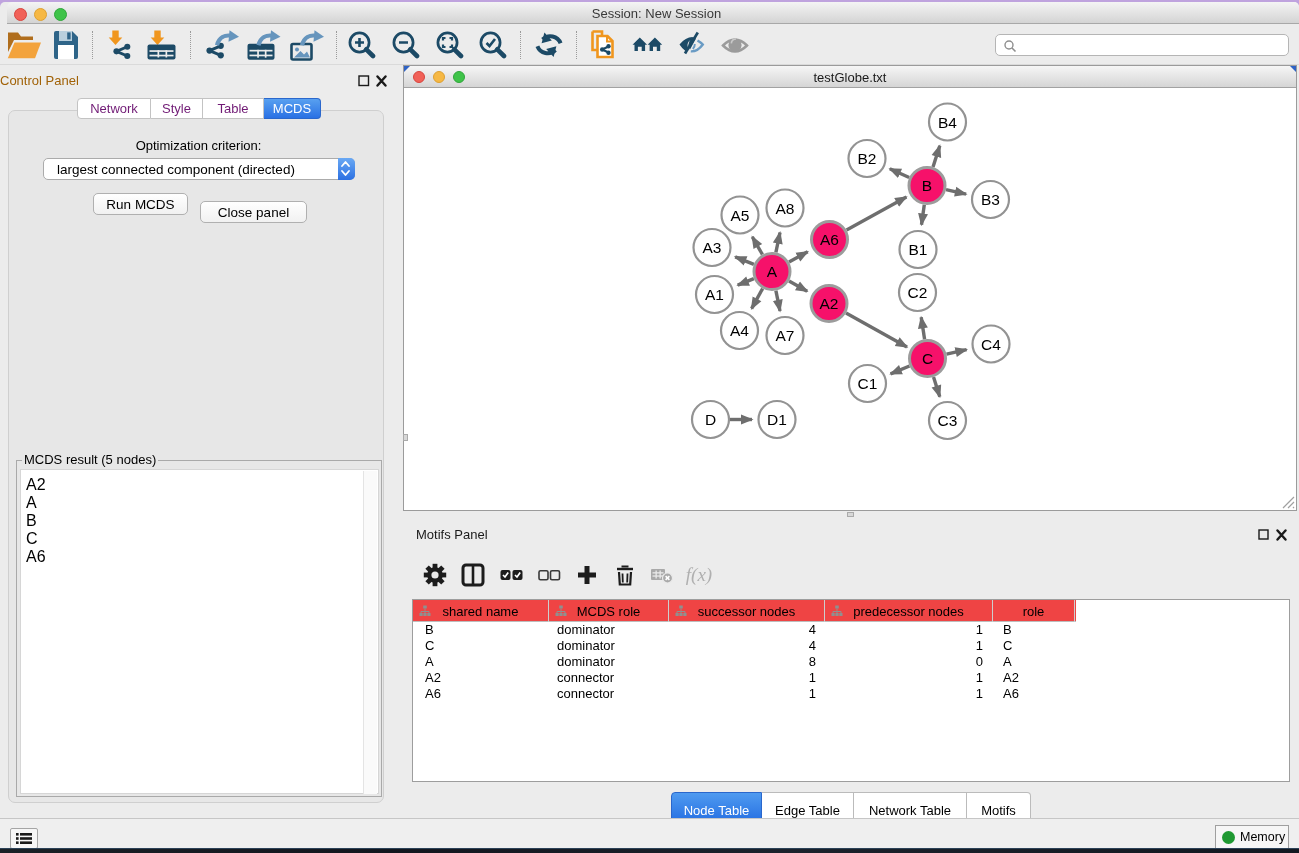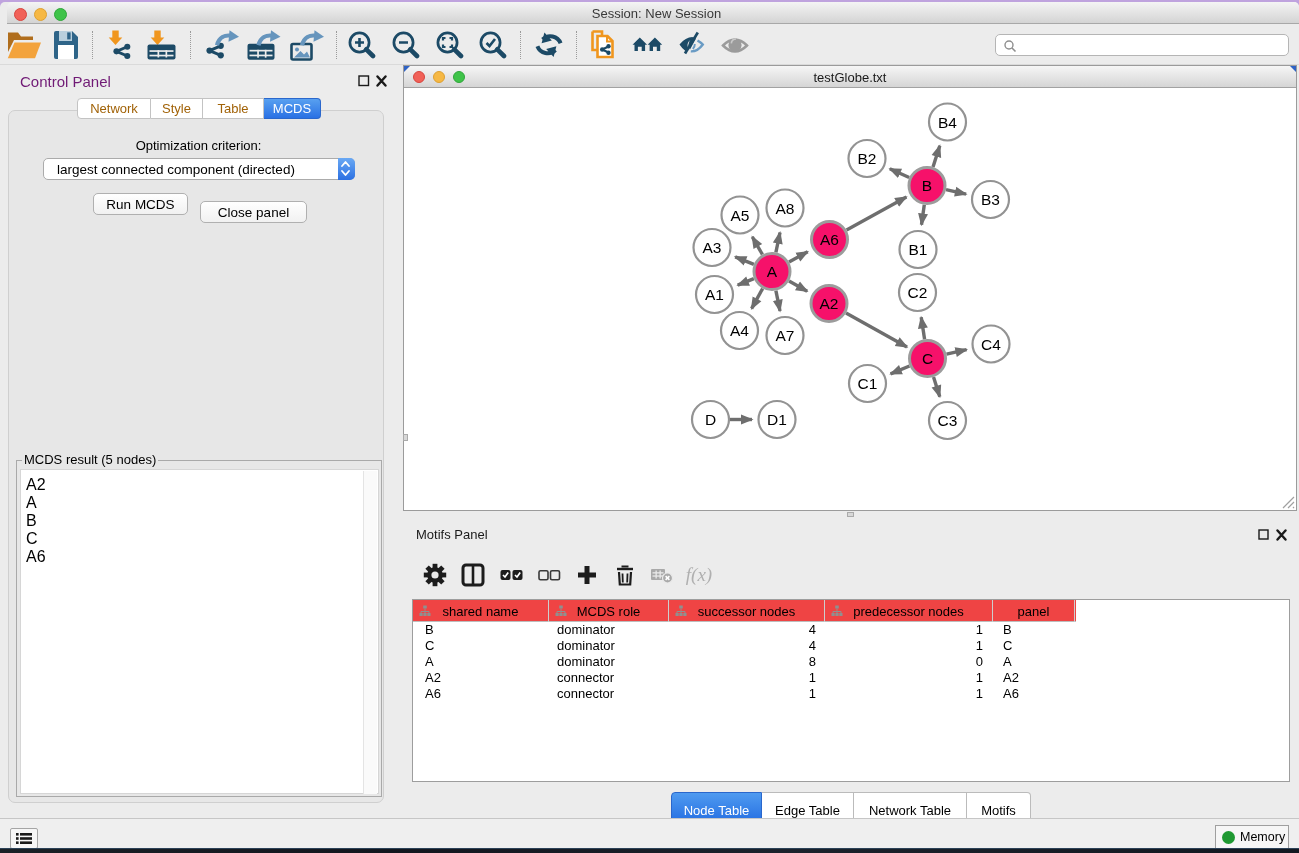--- a/index.html
+++ b/index.html
@@ -21,26 +21,26 @@
   #titlebar .ttext { position:absolute; top:4px; left:0; width:100%; text-align:center;
       font-size:13px; color:#393939; }
   
   #toolbar { position:absolute; left:0; top:23px; width:1299px; height:40px; background:#ececec; border-bottom:1px solid #dadada;}
   .tsep { position:absolute; top:6px; height:28px; width:0; border-left:1px dotted #9a9a9a; }
   .ticon { position:absolute; top:6px; }
   #search { position:absolute; left:995px; top:9px; width:294px; height:22px; background:#fff;
       border:1px solid #b5b5b5; border-radius:5px; }
   
   #cpanel { position:absolute; left:0; top:63px; width:397px; height:753px; background:#ececec; }
-  #cpanel .hdr { position:absolute; left:20px; top:8px; font-size:15px; color:#701a75; }
+  #cpanel .hdr { position:absolute; left:0; top:8px; font-size:13px; color:#a16207; }
   .winbtns { position:absolute; }
   #tabpane { position:absolute; left:8px; top:45px; width:376px; height:693px;
       border:1px solid #cfcfcf; border-radius:7px; background:#e7e7e7; }
   #tabs { position:absolute; left:77px; top:33px; height:21px; display:flex; font-size:13px; }
-  #tabs .tab { background:#fff; border:1px solid #c3c3c3; border-left:none; color:#a16207;
+  #tabs .tab { background:#fff; border:1px solid #c3c3c3; border-left:none; color:#701a75;
       display:flex; align-items:center; justify-content:center; height:21px; }
   #tabs .tab.first { border-left:1px solid #c3c3c3; border-radius:4px 0 0 4px; }
   #tabs .tab.last { border-radius:0 4px 4px 0; }
   #tabs .tab.sel { background:linear-gradient(#58a0f0,#2a71e4); color:#fff; border-color:#2a67cc; }
   #optlabel { position:absolute; left:0; top:73px; width:397px; text-align:center; font-size:13px; color:#000;}
   #combo { position:absolute; left:43px; top:93px; width:312px; height:22px; background:#fff;
       border:1px solid #ababab; border-radius:5px; }
   #combo .ctext { position:absolute; left:13px; top:3px; font-size:13.5px; color:#000; }
   #combo .cap { position:absolute; right:-1px; top:-1px; width:17px; height:22px;
       background:linear-gradient(#6aa9f4,#2c70e2); border-radius:0 5px 5px 0; }
@@ -441,21 +441,21 @@
             <span style="position:absolute;left:6px;top:5px;"><svg width="12" height="12" viewBox="0 0 12 12" style="margin-right:0">
                 <rect x="4.2" y="0.5" width="3.6" height="3" fill="#909090"></rect>
                 <path d="M6 3.5 L6 5.5 M2 8 L2 6.5 L10 6.5 L10 8 M6 5.5 L6 8" stroke="#909090" stroke-width="1" fill="none"></path>
                 <rect x="0.5" y="8" width="3.2" height="3" fill="#909090"></rect>
                 <rect x="4.4" y="8" width="3.2" height="3" fill="#909090"></rect>
                 <rect x="8.3" y="8" width="3.2" height="3" fill="#909090"></rect>
               </svg></span>
             <span>predecessor nodes</span>
           </div>
           <div class="hcol" style="left:580px;width:82px">
-            <span>panel</span>
+            <span>role</span>
           </div>
         </div>
       <div class="cell" style="left:12px;top:22px;width:120px">B</div>
         <div class="cell" style="left:144px;top:22px;width:108px">dominator</div>
         <div class="cell" style="left:256px;top:22px;width:147px;text-align:right">4</div>
         <div class="cell" style="left:412px;top:22px;width:158px;text-align:right">1</div>
         <div class="cell" style="left:590px;top:22px;width:70px">B</div>
         <div class="cell" style="left:12px;top:38px;width:120px">C</div>
         <div class="cell" style="left:144px;top:38px;width:108px">dominator</div>
         <div class="cell" style="left:256px;top:38px;width:147px;text-align:right">4</div>

